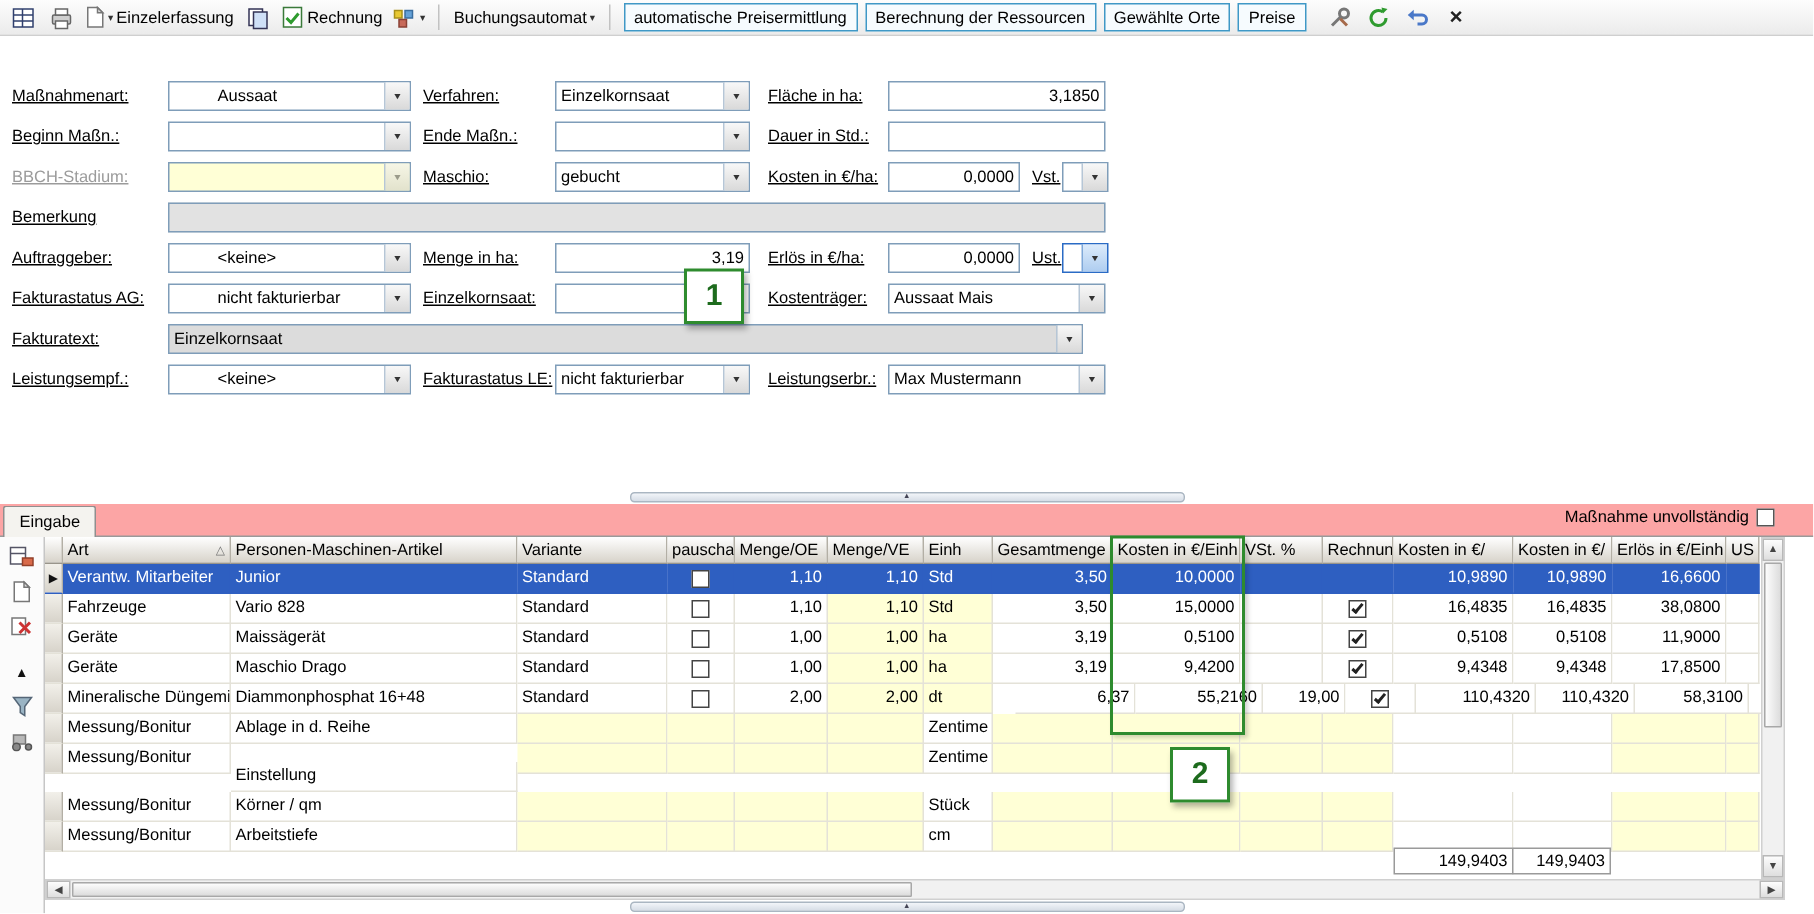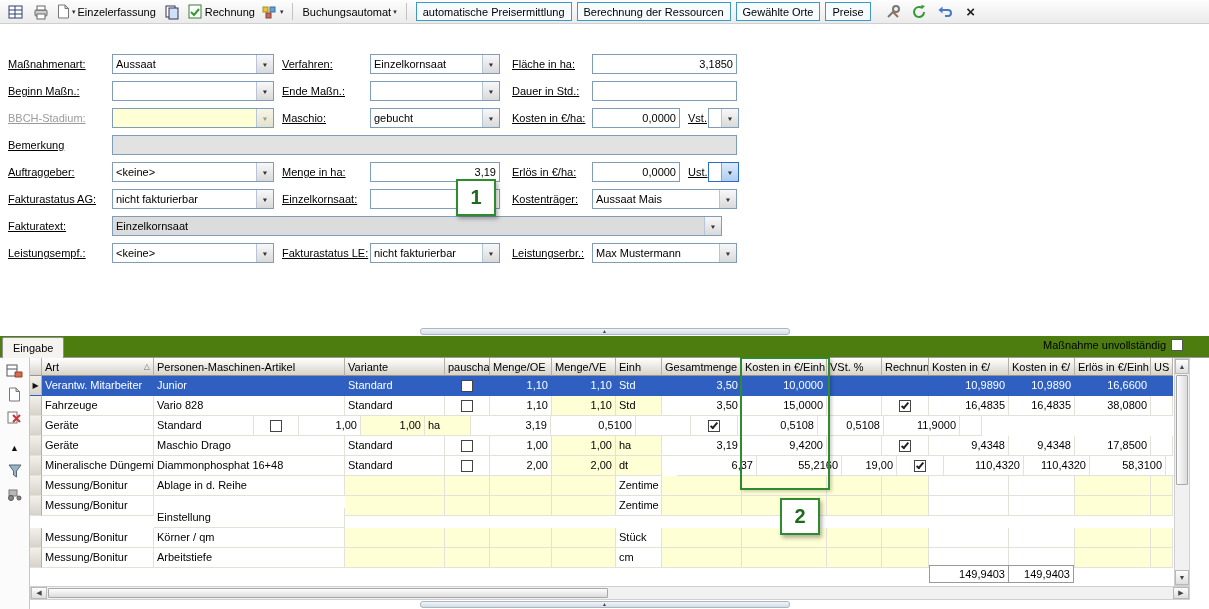--- a/index.html
+++ b/index.html
@@ -16,21 +16,21 @@
   .tb-sep { width:1px; height:17px; background:#c2c2c2; margin:0 4px; }
   .tb-btn { height:19px; border:1px solid #3f98c6; background:#f6fbfe; padding:0 6px; display:flex; align-items:center; margin-left:2px; white-space:nowrap; }
   .tb-right { display:flex; align-items:center; gap:4px; margin-left:8px; }
   .close-glyph { font-size:15px; font-weight:bold; color:#222; line-height:1; }
 
   
   .form-area { position:absolute; top:24px; left:0; width:100%; height:304px; background:#fff; }
   .frow { display:flex; align-items:center; height:20px; margin:0 0 7px 8px; }
   .frow.first { margin-top:30px; }
   .flabel { overflow:hidden; white-space:nowrap;text-decoration:underline; }
-  .l1 { width:104px; } .c1 { width:162px; margin-right:8px; }
+  .l1 { width:104px; } .c1 { width:162px; margin-right:8px;padding-left:29px; }
   .l2 { width:88px; }  .c2 { width:130px; margin-right:12px; }
   .l3 { width:80px; }  .c3 { width:145px; }
   .dis { color:#9b9b9b; }
   .combo { height:20px; border:1px solid #7f9db9; background:#fff; display:flex; align-items:stretch; }
   .combo .txt { flex:1; display:flex; align-items:center; padding-left:3px; overflow:hidden; white-space:nowrap; }
   .combo .btn { width:17px; display:flex; align-items:center; justify-content:center;
                 background:linear-gradient(#f8f8f8,#d9d9d9); border-left:1px solid #b6c6d6; }
   .combo .arr { font-size:7px; color:#333; transform:scaleY(.85); }
   .combo.gray { background:#dcdcdc; }
   .combo.yellow { background:#ffffd6; }
@@ -48,21 +48,21 @@
   .wide-combo { width:610px; }
 
   
   .splitter-top { position:absolute; top:328px; left:0; width:100%; height:8px; background:#fff; }
   .pill { width:370px; height:7px; margin:0 auto; background:linear-gradient(#f2f5f9,#d6dde6);
           border:1px solid #aab6c2; border-radius:3px; display:flex; align-items:center; justify-content:center; }
   .pill span { font-size:5px; color:#445; line-height:1; }
 
   
   .bottom-section { position:absolute; top:336px; left:0; width:1209px; height:273px; background:#fff; }
-  .tabrow { position:absolute; top:0; left:0; right:0; height:22px; border-bottom:1px solid #9a9a9a; background:#4d7c0f; }
+  .tabrow { position:absolute; top:0; left:0; right:0; height:22px; border-bottom:1px solid #9a9a9a; background:#fca5a5; }
   .tab { position:absolute; left:2px; top:1px; height:21px; padding:0 10px; background:#f4f3ef;
          border:1px solid #8f8f8f; border-bottom:none; border-radius:2px 2px 0 0; display:flex; align-items:center; }
   .incomplete { position:absolute; right:26px; top:3px; display:flex; align-items:center; gap:5px; }
   .xcheck { width:12px; height:12px; border:1px solid #555; background:#fff; }
 
   .sstrip { position:absolute; left:0; top:22px; bottom:0; width:30px; border-right:1px solid #c6c6c6;
             background:#fbfbfb; display:flex; flex-direction:column; align-items:center; gap:5px; padding-top:4px; }
   .sicon { width:20px; height:18px; display:flex; align-items:center; justify-content:center; }
   .sicon.gap { margin-top:8px; }
   .up-glyph { font-size:9px; color:#111; }
@@ -490,20 +490,21 @@
               </span>
             </div>
             <div class="gc ar" style="width: 80px;">16,4835</div>
             <div class="gc ar" style="width: 66px;">16,4835</div>
             <div class="gc ar" style="width: 76px;">38,0800</div>
             <div class="gc" style="width: 22px;"></div>
           </div>
           <div class="gr">
             <div class="gc marker" style="width: 12px;"></div>
             <div class="gc" style="width: 112px;">Geräte</div>
+            <div class="gc" style="width: 191px;">Maissägerät</div>
             <div class="gc" style="width: 100px;">Standard</div>
             <div class="gc cc" style="width: 45px;">
               <span class="cb"></span>
             </div>
             <div class="gc ar" style="width: 62px;">1,00</div>
             <div class="gc ar yl" style="width: 64px;">1,00</div>
             <div class="gc yl" style="width: 46px;">ha</div>
             <div class="gc ar" style="width: 80px;">3,19</div>
             <div class="gc ar" style="width: 85px;">0,5100</div>
             <div class="gc ar" style="width: 55px;"></div>

